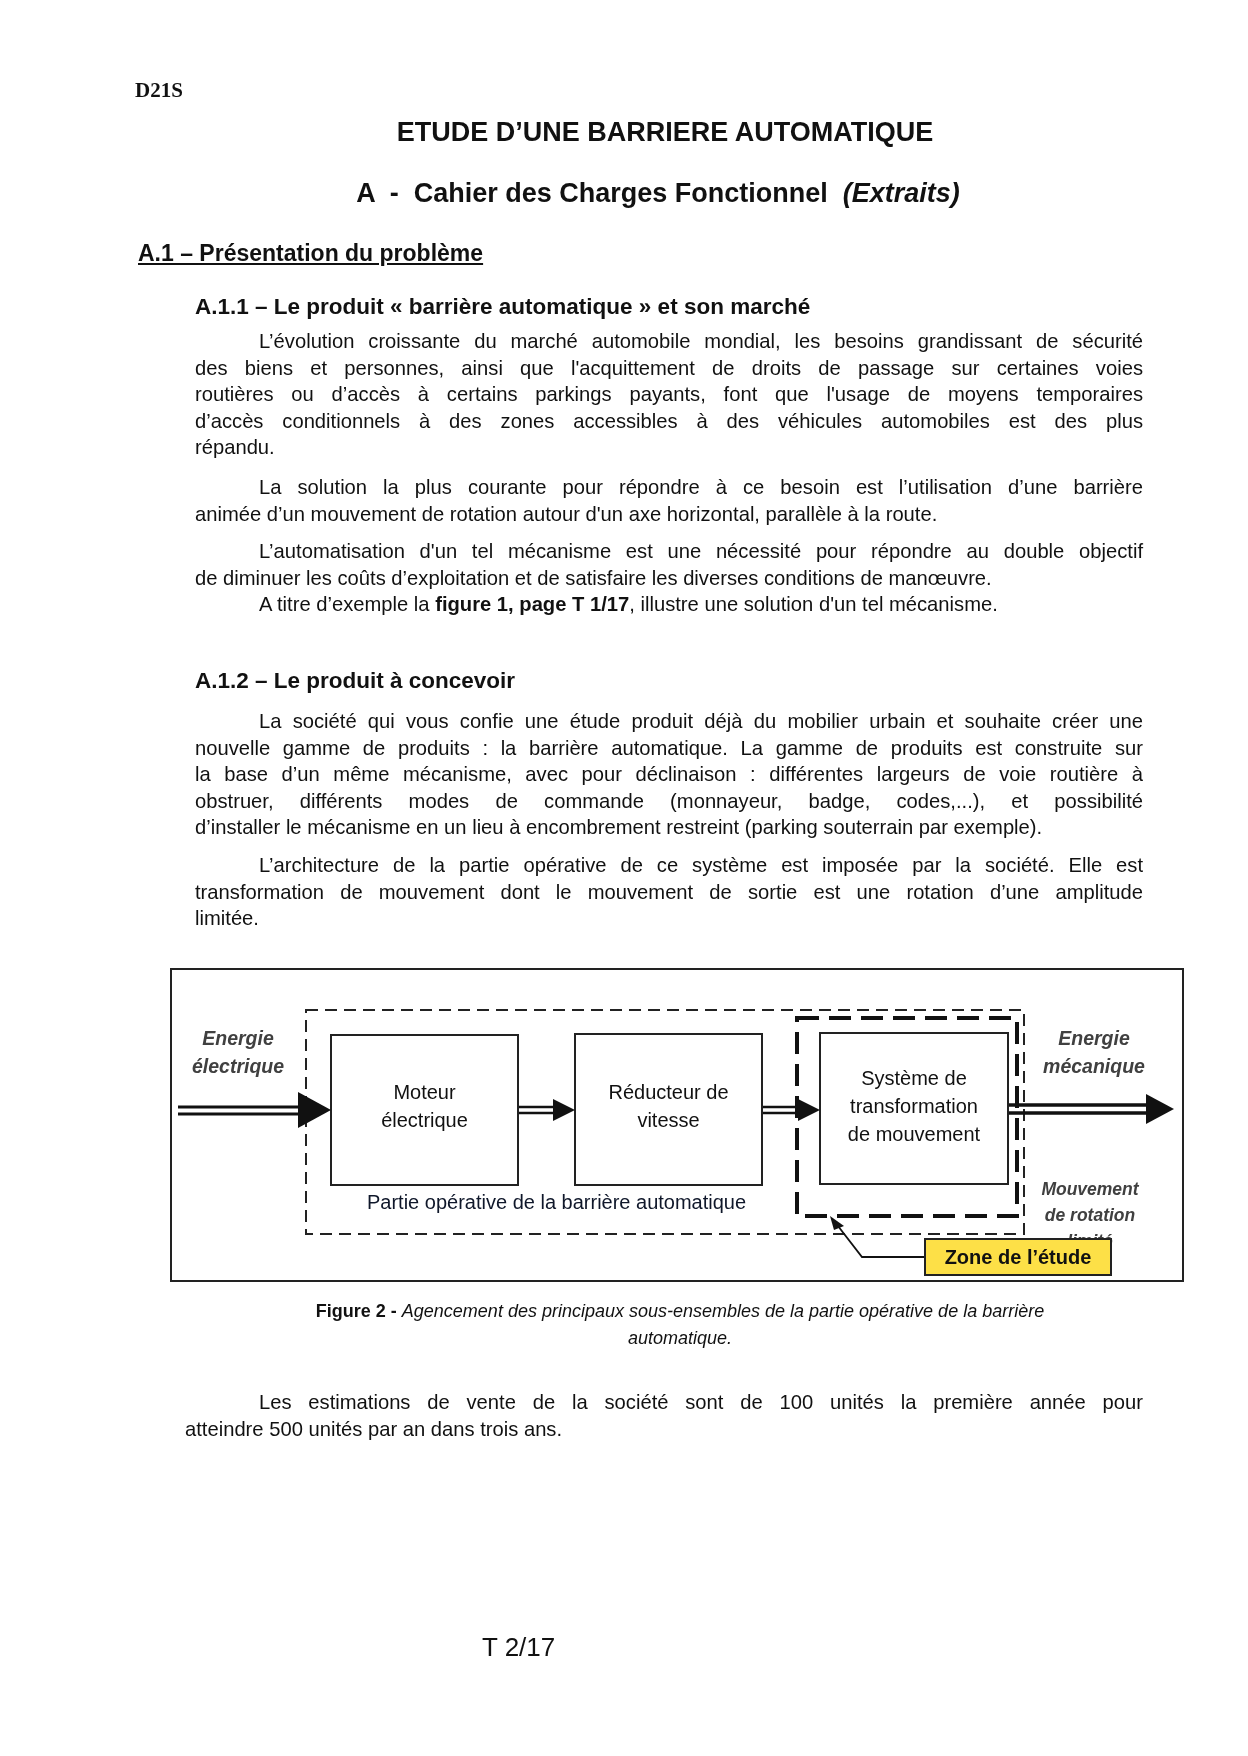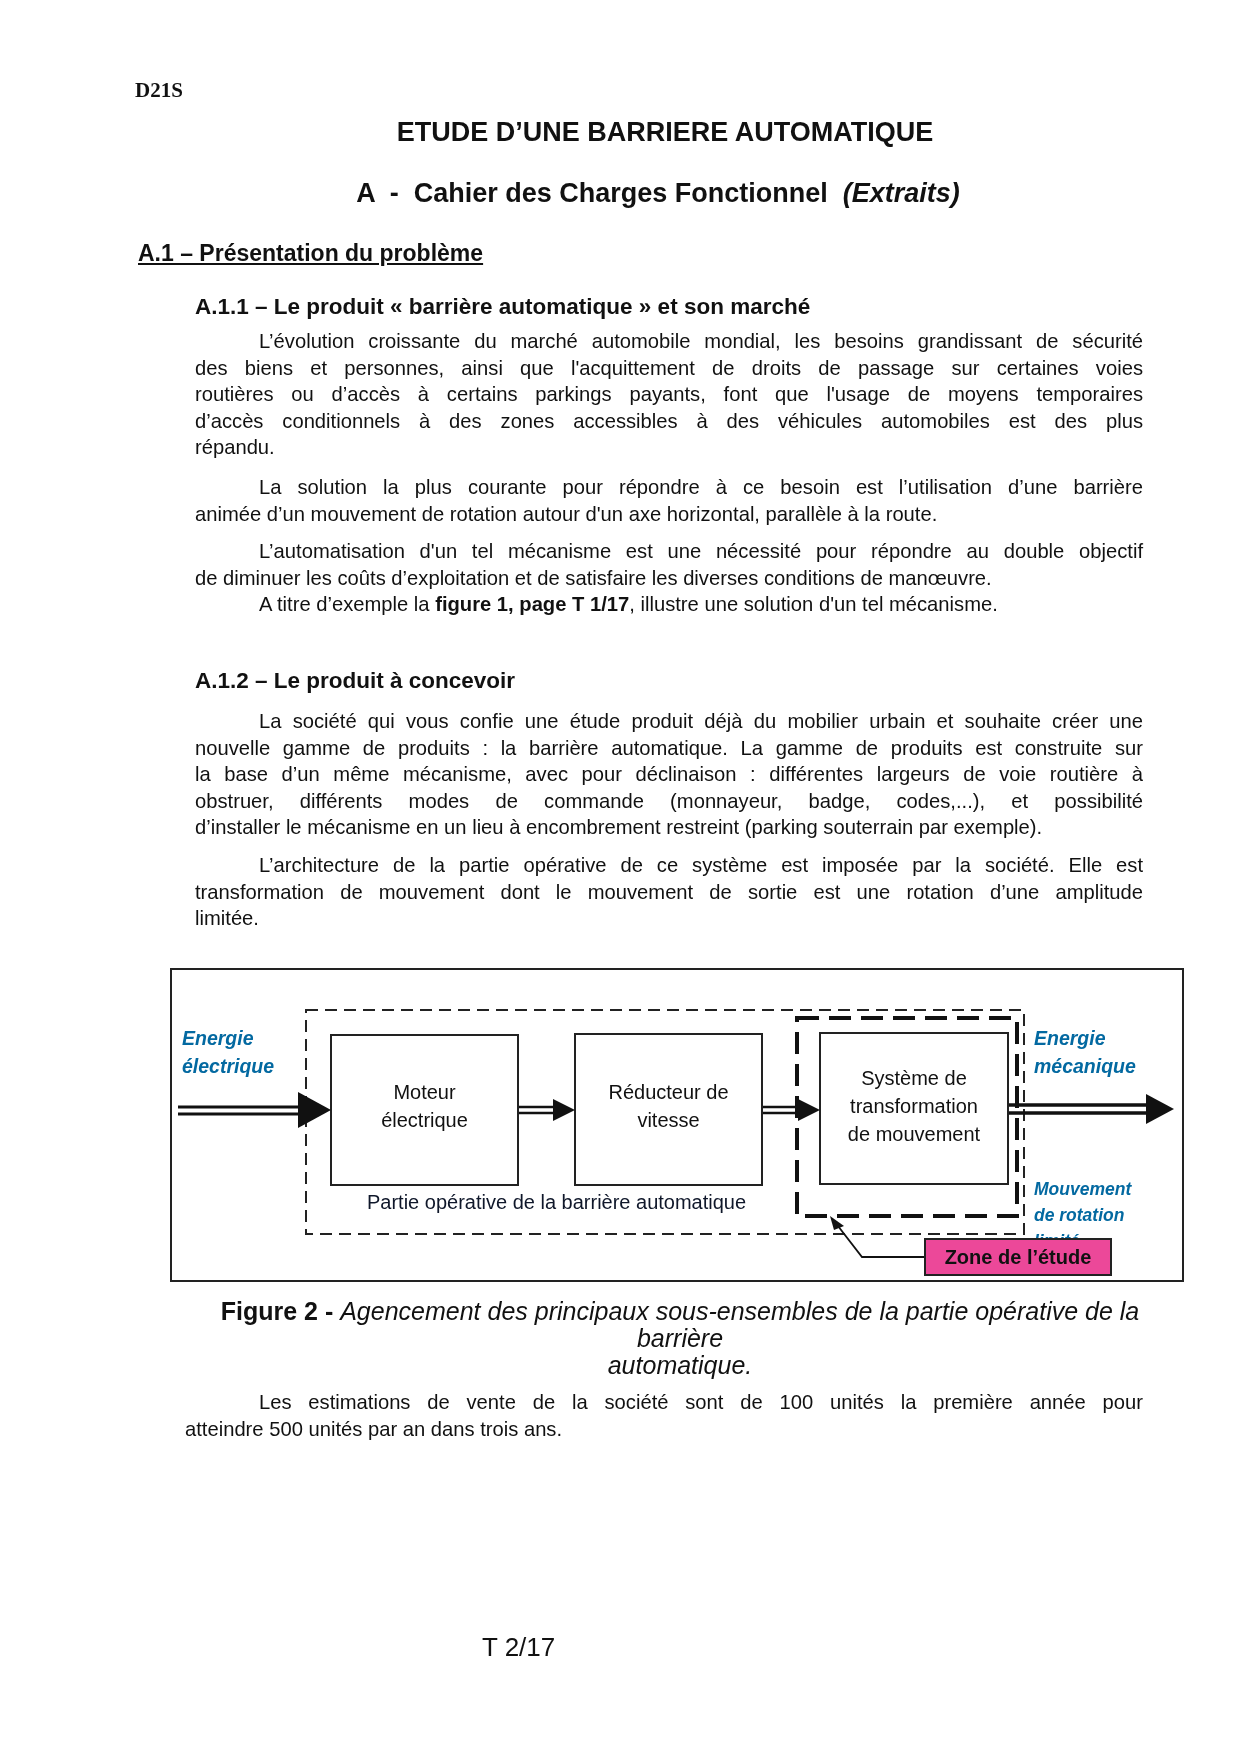--- a/index.html
+++ b/index.html
@@ -81,22 +81,22 @@
       font-size: 20px;
       line-height: 28px;
       color: #111;
     }
     .io-label {
       position: absolute;
       font-weight: bold;
       font-style: italic;
       font-size: 19.5px;
       line-height: 28px;
-      text-align: left;
-      color: #0369a1;
+      text-align: center;
+      color: #404040;
     }
     .io-label.small {
       font-size: 17.5px;
       line-height: 26px;
       margin-top: 40px;
     }
     .partie-label {
       position: absolute;
       font-size: 20px;
       color: #0f172a;
@@ -105,26 +105,26 @@
     .zone-label {
       position: absolute;
       left: 924px; top: 1238px;
       width: 188px; height: 38px;
       border: 2px solid #222;
       box-sizing: border-box;
       font-weight: bold;
       font-size: 20px;
       line-height: 34px;
       text-align: center;
-      background: #ec4899;
+      background: #fde047;
     }
     .caption {
       left: 190px; width: 980px; top: 1298px;
       text-align: center;
-      font-size: 25px;
+      font-size: 18px;
       line-height: 27px;
     }
     .caption .fig-b { font-weight: bold; }
     .caption .fig-i { font-style: italic; }
     .page-num {
       left: 482px; top: 1632px;
       font-size: 26px;
     }
   </style>
 </head>

